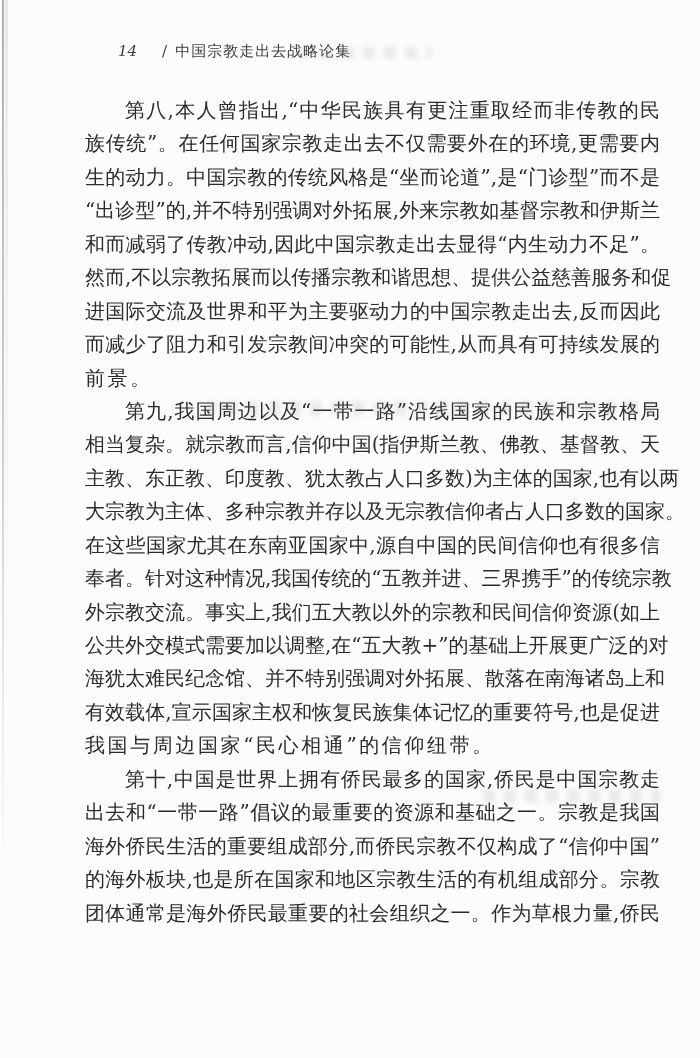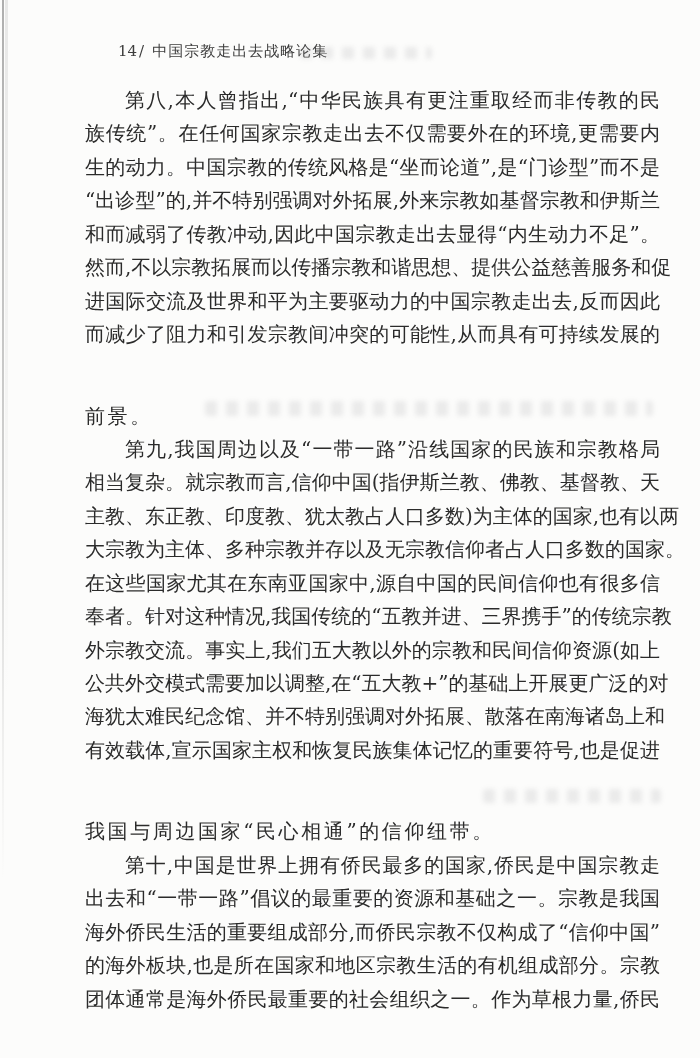--- a/index.html
+++ b/index.html
@@ -47,49 +47,49 @@
     top: 42px;
     left: 118px;
     font-size: 15px;
     letter-spacing: 1px;
     color: #3d3d3d;
     white-space: nowrap;
   }
   .page-header .page-num {
     font-size: 15px;
     letter-spacing: 0;
-    margin-right: 2px;
+    margin-right: 25px;
+    font-style: italic;
   }
   .page-header .sep {
     margin-right: 7px;
   }
   .page-body {
     position: absolute;
-    top: 84px;
+    top: 94px;
     left: 85px;
     width: 575px;
   }
   .text-line {
     height: 33.45px;
     line-height: 33.45px;
     font-size: 20px;
     text-align: justify;
     text-align-last: justify;
     text-justify: inter-character;
     white-space: nowrap;
     color: #2b2b2b;
   }
   .text-line.first {
     padding-left: 40px;
   }
   .text-line.last {
     text-align: left;
     text-align-last: left;
     letter-spacing: 2.6px;
-    margin-top: 48px;
   }
   
   .smudge {
     position: absolute;
     background: repeating-linear-gradient(90deg,
       rgba(125,125,130,0.40) 0px, rgba(125,125,130,0.40) 12px,
       rgba(125,125,130,0.00) 12px, rgba(125,125,130,0.00) 21px);
     filter: blur(2.6px);
     opacity: 0.35;
     border-radius: 3px;

